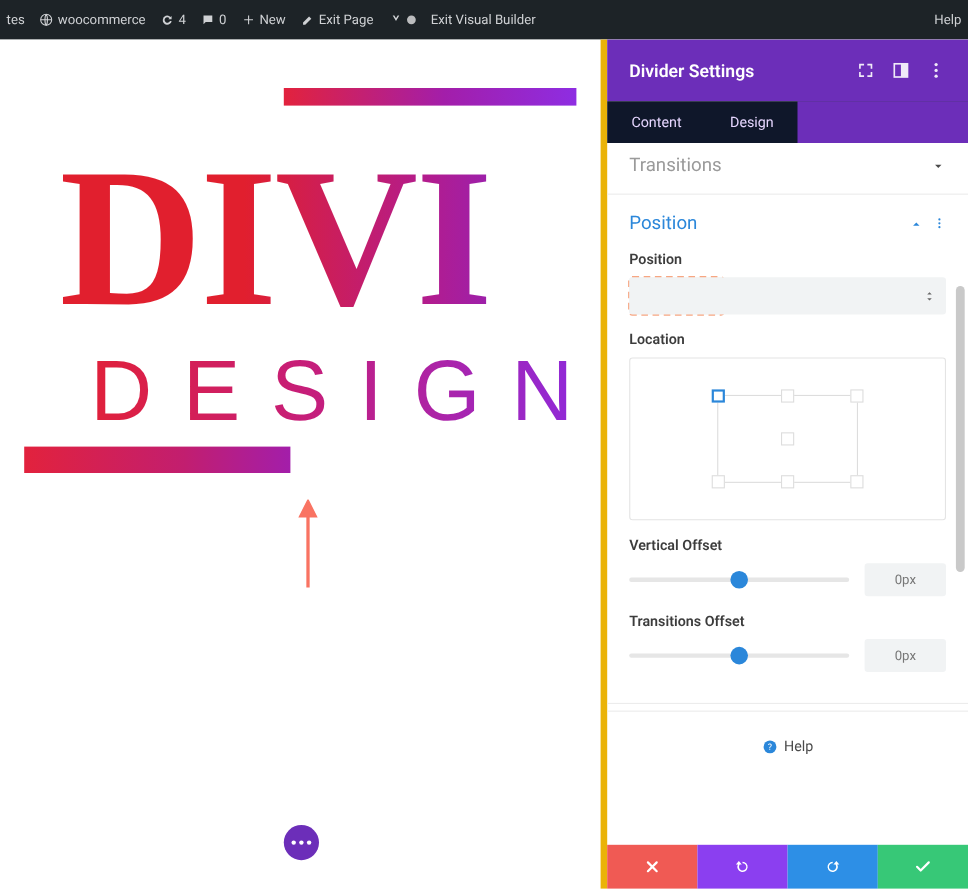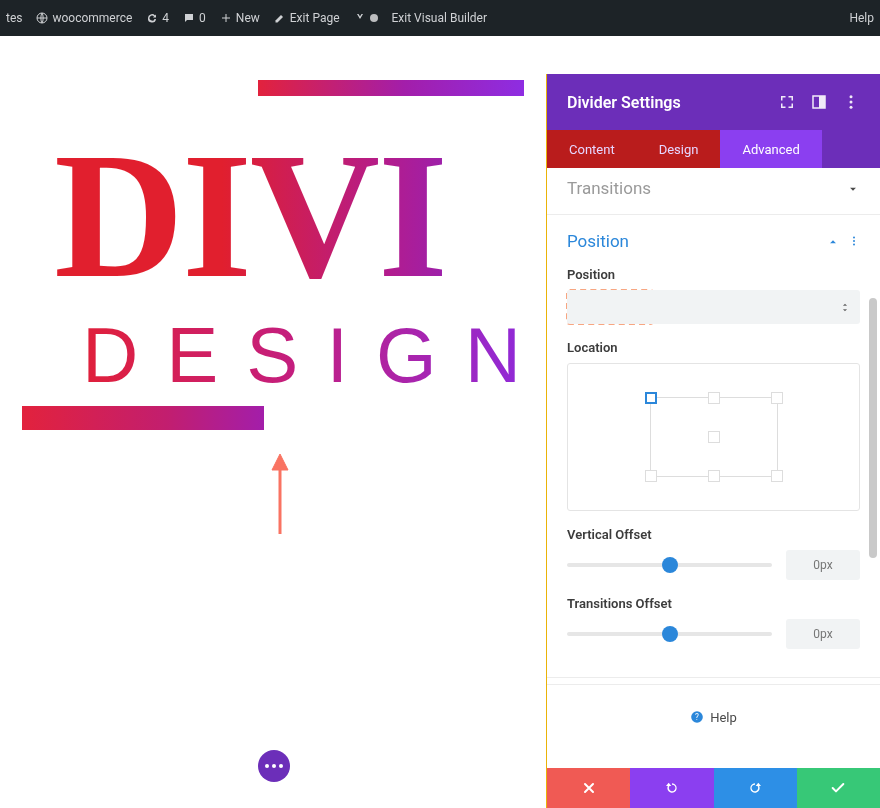--- a/index.html
+++ b/index.html
@@ -36,31 +36,31 @@
   .bar-bottom { position:absolute; top:370px; left:22px; width:242px; height:24px;
              background: linear-gradient(90deg,#e2223d 0%,#c21e6f 60%,#a31eaa 100%); }
   .arrow { position:absolute; top:418px; left:270px; }
   .arrow svg { stroke:#f97362; fill:#f97362; }
 
   .fab { position:absolute; bottom:26px; left:258px; width:32px; height:32px; border-radius:50%;
          background:#6c2eb9; display:flex; align-items:center; justify-content:center; cursor:pointer; }
   .fab span { width:4px; height:4px; background:#fff; border-radius:50%; margin:0 1.5px; }
 
   
-  .panel { flex:1; display:flex; flex-direction:column; background:#fff; border-left:1px solid #eab308; position:relative;margin-top:38px; }
+  .panel { flex:1; display:flex; flex-direction:column; background:#fff; border-left:6px solid #eab308; position:relative; }
   .panel-header { background:#6c2eb9; color:#fff; height:56px; display:flex; align-items:center; padding:0 20px; }
   .panel-title { font-size:16px; font-weight:600; flex:1; }
   .panel-header .hicon { width:18px; height:18px; margin-left:14px; cursor:pointer; opacity:.9; }
   .panel-header .hicon svg { fill:#fff; width:100%; height:100%; }
   .tab { flex:0 0 auto; padding:0 22px; height:38px; display:flex; align-items:center; color:#e6d6ff; font-size:13px; cursor:pointer; }
   .tab.active { background:#8b3ff0; color:#fff; }
   .tabs-filler { flex:1; background:#6c2eb9; }
 
   
-  .tabbar { height:38px; background:#b91c1c; display:flex; }
+  .tabbar { height:38px; background:#0f172a; display:flex; }
   .tabbar .tab { color:#e6d6ff; }
   .tabbar .tab.active { background:#8b3ff0; color:#fff; }
 
   .panel-body { flex:1; overflow:hidden; position:relative; }
   .panel-scroll { position:absolute; inset:0; overflow-y:auto; padding-bottom:70px; }
 
   .section-header { display:flex; align-items:center; padding:10px 20px; cursor:pointer; }
   .section-header .sh-title { flex:1; font-size:17px; color:#3c3c3c; }
   .section-header.muted .sh-title { color:#9a9a9a; }
   .section-header .chev { width:14px; height:14px; }
@@ -206,21 +206,20 @@
             <circle cx="12" cy="5" r="2"></circle>
             <circle cx="12" cy="12" r="2"></circle>
             <circle cx="12" cy="19" r="2"></circle>
           </svg>
       </div>
     </div>
 
     <div class="tabbar">
       <div class="tab">Content</div>
       <div class="tab">Design</div>
-      <div class="tab active">Advanced</div>
       <div class="tabs-filler"></div>
     </div>
 
     <div class="panel-body">
       <div class="panel-scroll">
 
         <div class="section-header muted">
           <div class="sh-title">Transitions</div>
           <div class="chev">
             <svg viewBox="0 0 24 24">

